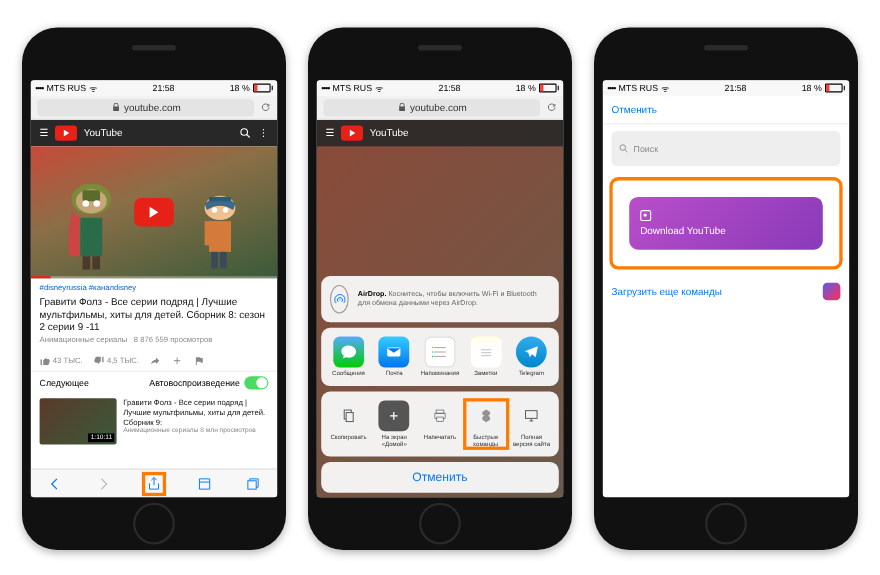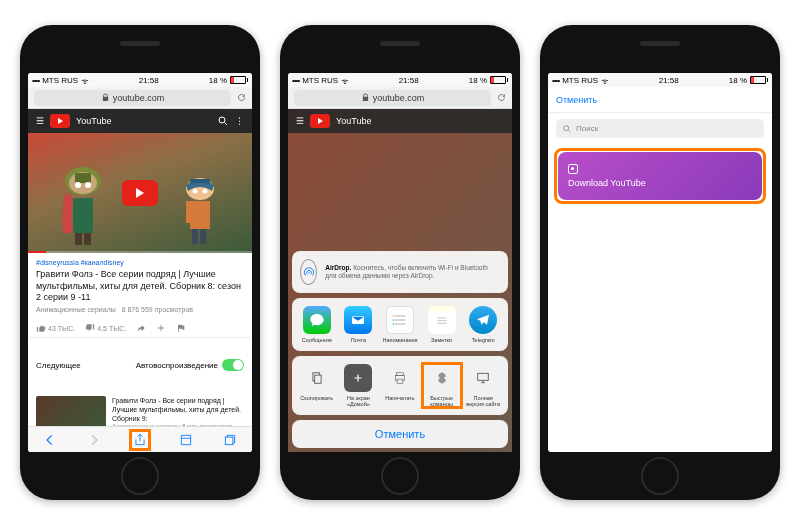--- a/index.html
+++ b/index.html
@@ -30,21 +30,21 @@
   .play-btn { width:36px; height:26px; background:#e62117; border-radius:6px; display:flex; align-items:center; justify-content:center; z-index:2; }
   .play-btn::after { content:''; border-left:8px solid #fff; border-top:5px solid transparent; border-bottom:5px solid transparent; }
   .progress { position:absolute; bottom:0; left:0; right:0; height:2px; background:rgba(255,255,255,.3); }
   .progress::after { content:''; display:block; width:8%; height:100%; background:#e62117; }
   .meta { padding:6px 8px; font-size:8px; }
   .tags { color:#065fd4; font-size:7px; margin-bottom:3px; }
   .title { color:#111; font-size:9px; line-height:1.3; margin-bottom:2px; }
   .sub { color:#888; font-size:7px; }
   .actions { display:flex; align-items:center; gap:10px; padding:4px 8px; font-size:7px; color:#888; }
   .actions span { display:flex; align-items:center; gap:2px; }
-  .next-row { display:flex; align-items:center; justify-content:space-between; padding:21px 8px; font-size:8px; border-top:1px solid #eee; }
+  .next-row { display:flex; align-items:center; justify-content:space-between; padding:4px 8px; font-size:8px; border-top:1px solid #eee; }
   .toggle { width:22px; height:12px; background:#4cd964; border-radius:6px; position:relative; }
   .toggle::after { content:''; position:absolute; right:1px; top:1px; width:10px; height:10px; background:#fff; border-radius:50%; }
   .thumb-row { display:flex; gap:6px; padding:4px 8px; }
   .thumb { width:70px; height:42px; background:linear-gradient(135deg,#5a3a2a,#3a5a3a); border-radius:2px; position:relative; }
   .thumb-time { position:absolute; bottom:2px; right:2px; background:#000; color:#fff; font-size:6px; padding:1px 2px; }
   .thumb-text { flex:1; font-size:7px; color:#111; line-height:1.3; }
   .thumb-text .sub { font-size:6px; }
   .toolbar { height:26px; background:#f7f7f7; border-top:1px solid #ddd; display:flex; align-items:center; justify-content:space-around; }
   .toolbar span, .toolbar svg { color:#007aff; }
   .hl-orange { outline:3px solid #ff7a00; outline-offset:-1px; }
@@ -60,28 +60,28 @@
   .app-row, .act-row { background:rgba(248,248,248,.96); border-radius:8px; padding:8px 4px; display:flex; justify-content:space-around; margin-bottom:5px; }
   .app-item, .act-item { display:flex; flex-direction:column; align-items:center; gap:3px; width:38px; }
   .app-ic { width:28px; height:28px; border-radius:6px; display:flex; align-items:center; justify-content:center; color:#fff; }
   .app-lbl { font-size:5.5px; color:#333; text-align:center; }
   .act-ic { width:28px; height:28px; border-radius:6px; background:#f1f1f1; display:flex; align-items:center; justify-content:center; }
   .cancel-btn { background:rgba(248,248,248,.96); border-radius:8px; text-align:center; padding:8px; font-size:11px; color:#007aff; font-weight:500; }
   
   .sc-header { height:26px; display:flex; align-items:center; padding:0 8px; gap:8px; font-size:9px; border-bottom:1px solid #eee; }
   .sc-cancel { color:#007aff; }
   .sc-title { flex:1; text-align:center; color:#000; font-weight:600; margin-left:-30px; }
-  .sc-search { margin:6px 8px; height:19px; background:#eee; border-radius:5px; display:flex; align-items:center; padding:0 6px; gap:4px; font-size:8px; color:#888; }
+  .sc-search { margin:6px 8px; height:32px; background:#eee; border-radius:5px; display:flex; align-items:center; padding:0 6px; gap:4px; font-size:8px; color:#888; }
   .sc-card { margin:6px 8px; height:48px; border-radius:8px; background:linear-gradient(135deg,#b94ec9,#8a3ab9); display:flex; flex-direction:column; justify-content:center; padding:0 10px; gap:4px; }
   .sc-card-ic { width:10px; height:10px; border:1.5px solid #fff; border-radius:2px; position:relative; }
   .sc-card-ic::after { content:''; position:absolute; top:2px; left:2px; width:3px; height:3px; background:#fff; border-radius:50%; }
   .sc-card-txt { color:#fff; font-size:9px; font-weight:500; }
   .sc-more { margin:8px; display:flex; align-items:center; justify-content:space-between; font-size:9px; color:#007aff; }
   .sc-more-ic { width:16px; height:16px; border-radius:4px; background:linear-gradient(135deg,#5e5ce6,#ff2d55); }
-  .hl-box { border:3px solid #ff7a00; border-radius:8px; margin:4px 6px; padding:1px; }
+  .hl-box { border:3px solid #ff7a00; border-radius:8px; margin:4px 6px; padding:15px; }
   svg { display:block; }
 </style>
 </head>
 <body>
 
 <div class="phone">
   <div class="screen">
     <div class="status">
       <div class="left">
           <span class="signal">••••</span>
@@ -402,14 +402,18 @@
           <path stroke="#888" stroke-width="2" d="M15 15l5 5"></path>
         </svg>
       <span>Поиск</span>
     </div>
     <div class="hl-box">
       <div class="sc-card" style="margin:0">
         <span class="sc-card-ic"></span>
         <span class="sc-card-txt">Download YouTube</span>
       </div>
     </div>
+    <div class="sc-more">
+      <span>Загрузить еще команды</span>
+      <span class="sc-more-ic"></span>
+    </div>
   </div>
 </div>
 
 </body></html>

